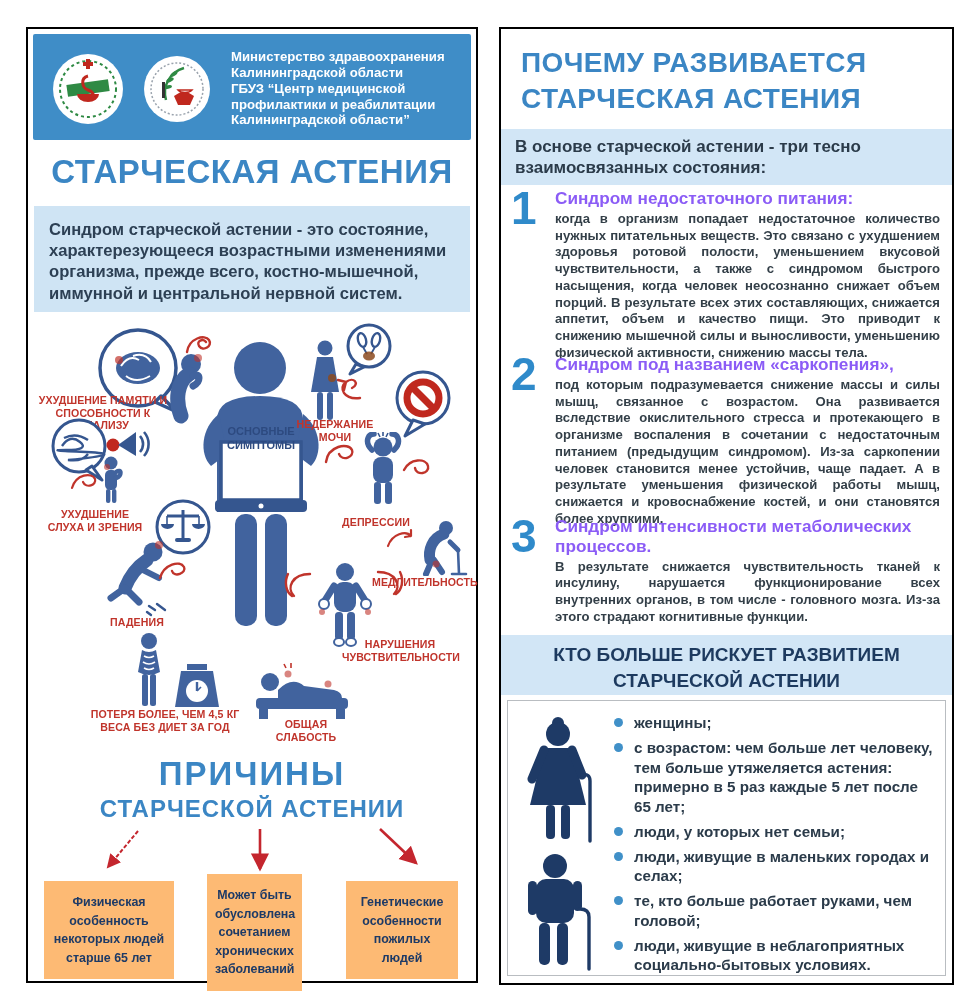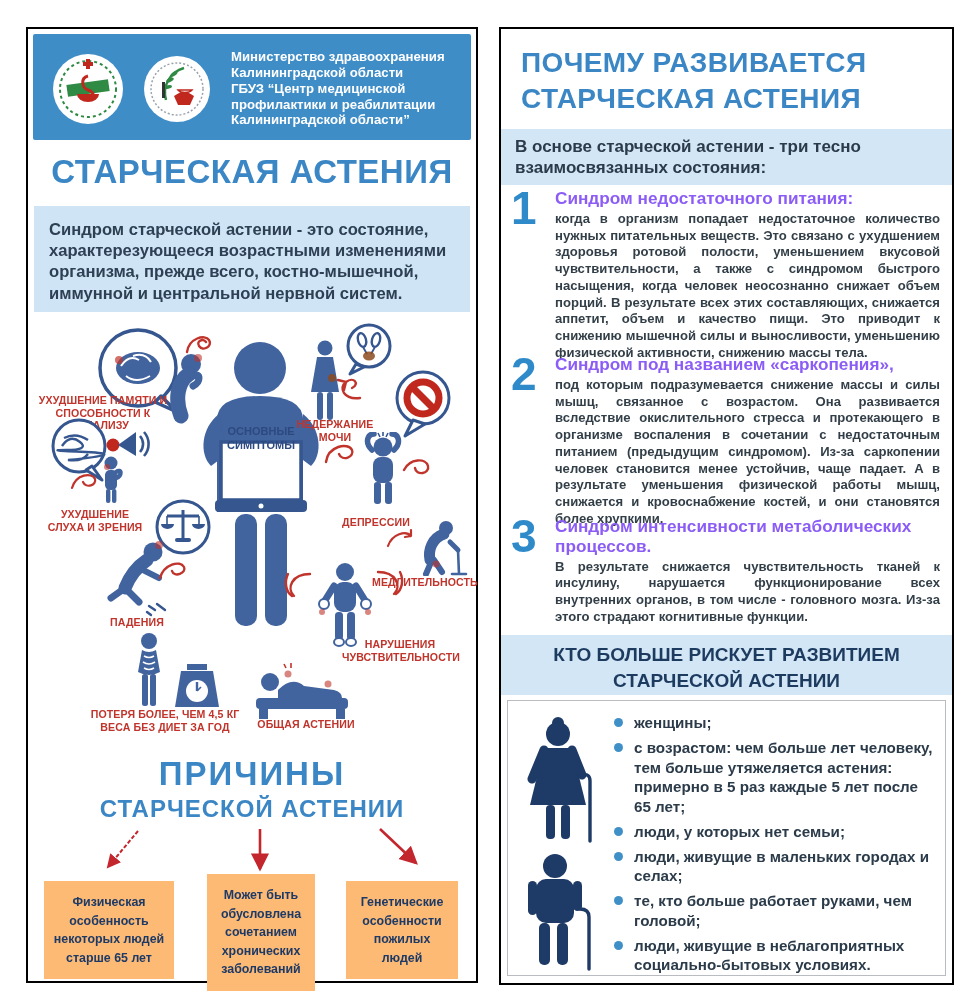--- a/index.html
+++ b/index.html
@@ -319,21 +319,21 @@
           <circle cx="16" cy="22" r="9" fill="#41639e"></circle>
           <path d="M24 30 q14 -14 26 -4 l30 4 q8 2 8 8 l-64 0 Z" fill="#41639e"></path>
           <rect x="2" y="38" width="92" height="11" rx="4" fill="#41639e"></rect>
           <rect x="5" y="49" width="9" height="10" fill="#41639e"></rect>
           <rect x="82" y="49" width="9" height="10" fill="#41639e"></rect>
           <circle cx="34" cy="14" r="3.5" fill="#c0342b" opacity="0.6"></circle>
           <circle cx="74" cy="24" r="3.5" fill="#c0342b" opacity="0.6"></circle>
           <path d="M32 8 l-2 -4 M37 8 l0 -5" stroke="#c0342b" stroke-width="1.6"></path>
         </svg>
       </div>
-      <div class="sym-label" style="left:224px; top:404px; width:104px;">ОБЩАЯ АСТЕНИИ</div>
+      <div class="sym-label" style="left:224px; top:404px; width:104px;">ОБЩАЯ СЛАБОСТЬ</div>
     </div>
 
     <div class="causes-title">
       <div class="causes-line1">ПРИЧИНЫ</div>
       <div class="causes-line2">СТАРЧЕСКОЙ АСТЕНИИ</div>
     </div>
 
     <div class="abs" style="left:0; top:798px; width:452px; height:50px;">
       <svg width="452" height="50" viewBox="0 0 452 50">
         <defs>
@@ -341,21 +341,21 @@
               <path d="M0 0 L7 3.5 L0 7 Z" fill="#c4262e"></path>
             </marker>
         </defs>
         <line x1="110" y1="4" x2="80" y2="40" stroke="#c4262e" stroke-width="2" marker-end="url(#arrh)" stroke-dasharray="4 2"></line>
         <line x1="232" y1="2" x2="232" y2="42" stroke="#c4262e" stroke-width="2.6" marker-end="url(#arrh)"></line>
         <line x1="352" y1="2" x2="388" y2="36" stroke="#c4262e" stroke-width="2.6" marker-end="url(#arrh)"></line>
       </svg>
     </div>
 
     <div class="cause-box" style="left:16px; top:852px; width:130px;">Физическая особенность некоторых людей старше 65 лет</div>
-    <div class="cause-box" style="left:179px; top:845px; width:108px;text-align:center;">Может быть обусловлена сочетанием хронических заболеваний</div>
+    <div class="cause-box" style="left:179px; top:845px; width:95px;text-align:center;">Может быть обусловлена сочетанием хронических заболеваний</div>
     <div class="cause-box" style="left:318px; top:852px; width:112px;">Генетические особенности пожилых людей</div>
   </div>
 
   <div class="panel" id="right-panel">
 
     <div class="rp-title">ПОЧЕМУ РАЗВИВАЕТСЯ
 СТАРЧЕСКАЯ АСТЕНИЯ</div>
     <div class="rp-intro">В основе старческой астении - три тесно взаимосвязанных состояния:</div>
 
     <div class="rp-item" style="top:160px;">

